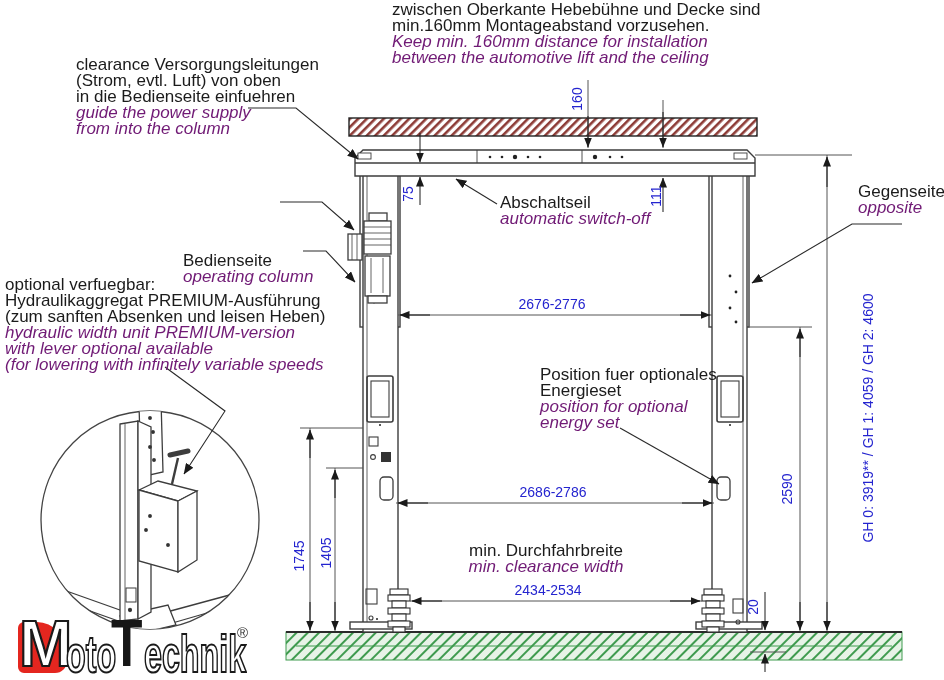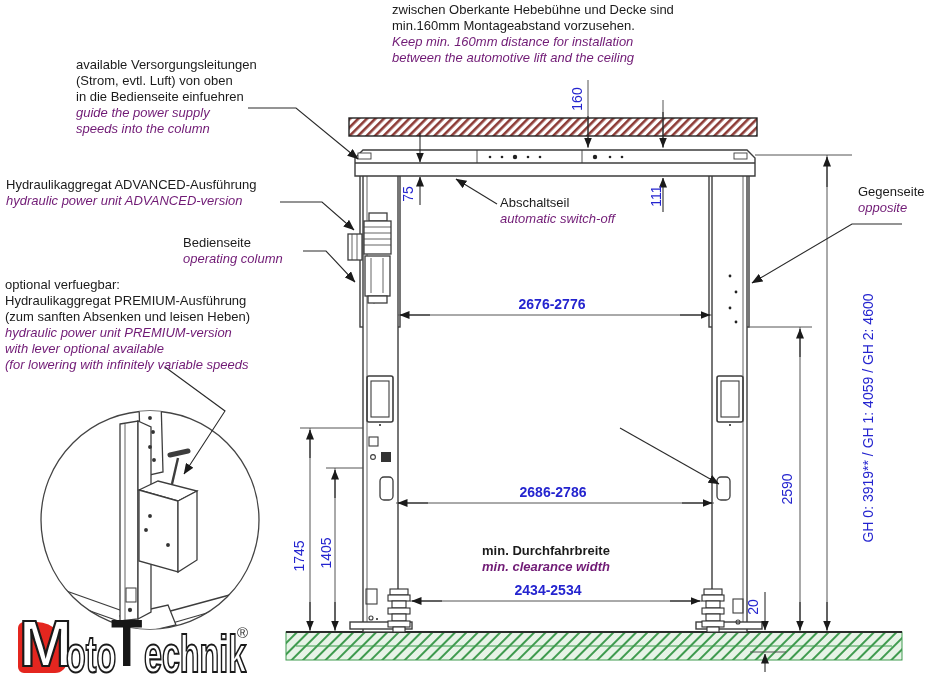--- a/index.html
+++ b/index.html
@@ -2,26 +2,26 @@
 <html><head>
 <meta charset="utf-8">
 <style>
   html,body{margin:0;padding:0;background:#ffffff;}
   #canvas{
     position:relative;width:944px;height:680px;background:#fff;overflow:hidden;
     font-family:"Liberation Sans","DejaVu Sans",sans-serif;
     border-bottom:1px solid #9a9a9a;
   }
   #drawing{position:absolute;left:0;top:0;}
-  .note{position:absolute;font-size:13px;line-height:16px;color:#1b1b1b;white-space:nowrap;}
+  .note{position:absolute;font-size:17px;line-height:16px;color:#1b1b1b;white-space:nowrap;}
   .note .en{color:#701a75;font-style:italic;}
-  .note.center{transform:translateX(-50%);text-align:left;font-weight:bold;}
+  .note.center{transform:translateX(-50%);text-align:center;}
   .dim{position:absolute;color:#2424cf;font-size:14px;line-height:15px;white-space:nowrap;}
   .dim.rot{transform:translate(-50%,-50%) rotate(-90deg);}
-  .dim.ctr{transform:translateX(-50%);font-weight:bold;}
+  .dim.ctr{transform:translateX(-50%);}
   
   .logo{position:absolute;left:0;top:604px;width:280px;height:76px;}
   .logo .redbox{position:absolute;left:18px;top:622px;width:49px;height:51px;
     background:#e4261f;border-radius:6px 30px 12px 6px / 6px 34px 12px 6px;top:18px;left:18px;}
   .logo .glyph{position:absolute;font-weight:bold;color:#fff;
     -webkit-text-stroke:2.2px #1a1a1a;transform-origin:left top;}
   .logo .m{left:19px;top:8px;font-size:64px;line-height:64px;}
   .logo .oto{left:66px;top:24px;font-size:52px;line-height:52px;transform:scaleX(0.62);}
   .logo .t{left:111px;top:6px;font-size:66px;line-height:66px;color:#161616;-webkit-text-stroke:0;}
   .logo .t{transform:scaleX(0.78);}
@@ -241,56 +241,58 @@
   </svg>
 
   <div class="note" style="left:392px;top:2px">
     <div class="de">zwischen Oberkante Hebebühne und Decke sind</div>
     <div class="de">min.160mm Montageabstand vorzusehen.</div>
     <div class="en">Keep min. 160mm distance for installation</div>
     <div class="en">between the automotive lift and the ceiling</div>
   </div>
 
   <div class="note" style="left:76px;top:57px">
-    <div class="de">available Versorgungsleitungen</div>
+    <div class="de">clearance Versorgungsleitungen</div>
     <div class="de">(Strom, evtl. Luft) von oben</div>
     <div class="de">in die Bedienseite einfuehren</div>
     <div class="en">guide the power supply</div>
-    <div class="en">speeds into the column</div>
-  </div>
-
-  <div class="note" style="left:6px;top:177px">
-    <div class="de">Hydraulikaggregat ADVANCED-Ausführung</div>
-    <div class="en">hydraulic power unit ADVANCED-version</div>
-  </div>
-
-  <div class="note" style="left:183px;top:235px">
+    <div class="en">from into the column</div>
+  </div>
+
+
+  <div class="note" style="left:183px;top:253px">
     <div class="de">Bedienseite</div>
     <div class="en">operating column</div>
   </div>
 
   <div class="note" style="left:5px;top:277px">
     <div class="de">optional verfuegbar:</div>
     <div class="de">Hydraulikaggregat PREMIUM-Ausführung</div>
     <div class="de">(zum sanften Absenken und leisen Heben)</div>
-    <div class="en">hydraulic power unit PREMIUM-version</div>
+    <div class="en">hydraulic width unit PREMIUM-version</div>
     <div class="en">with lever optional available</div>
     <div class="en">(for lowering with infinitely variable speeds</div>
   </div>
 
   <div class="note" style="left:500px;top:195px">
     <div class="de">Abschaltseil</div>
     <div class="en">automatic switch-off</div>
   </div>
 
   <div class="note" style="left:858px;top:184px">
     <div class="de">Gegenseite</div>
     <div class="en">opposite</div>
   </div>
 
+  <div class="note" style="left:540px;top:367px">
+    <div class="de">Position fuer optionales</div>
+    <div class="de">Energieset</div>
+    <div class="en">position for optional</div>
+    <div class="en">energy set</div>
+  </div>
 
   <div class="note center" style="left:546px;top:543px">
     <div class="de">min. Durchfahrbreite</div>
     <div class="en">min. clearance width</div>
   </div>
 
   <div class="dim rot" style="left:577px;top:99px">160</div>
   <div class="dim rot" style="left:408px;top:194px">75</div>
   <div class="dim rot" style="left:656px;top:196px">111</div>
   <div class="dim ctr" style="left:552px;top:297px">2676-2776</div>

